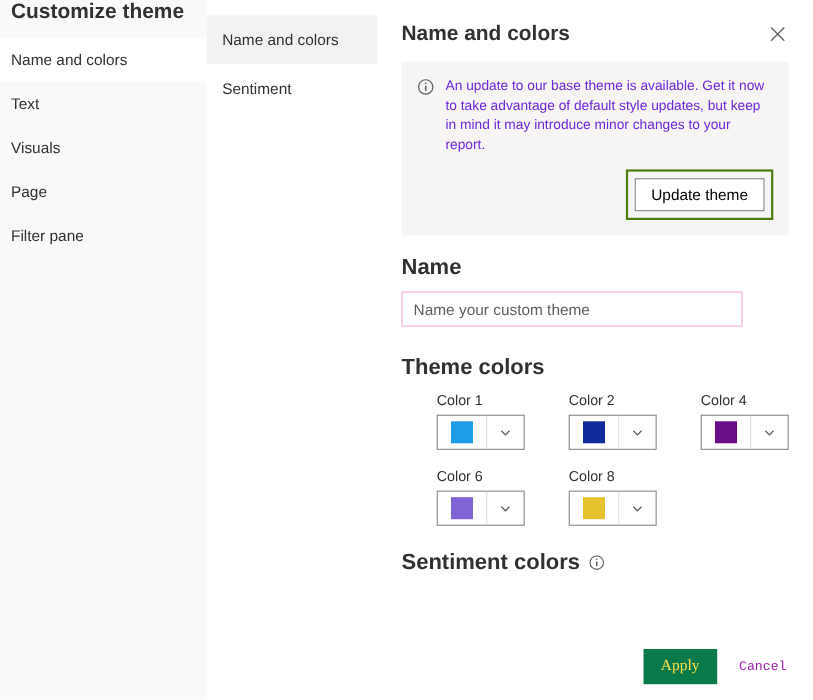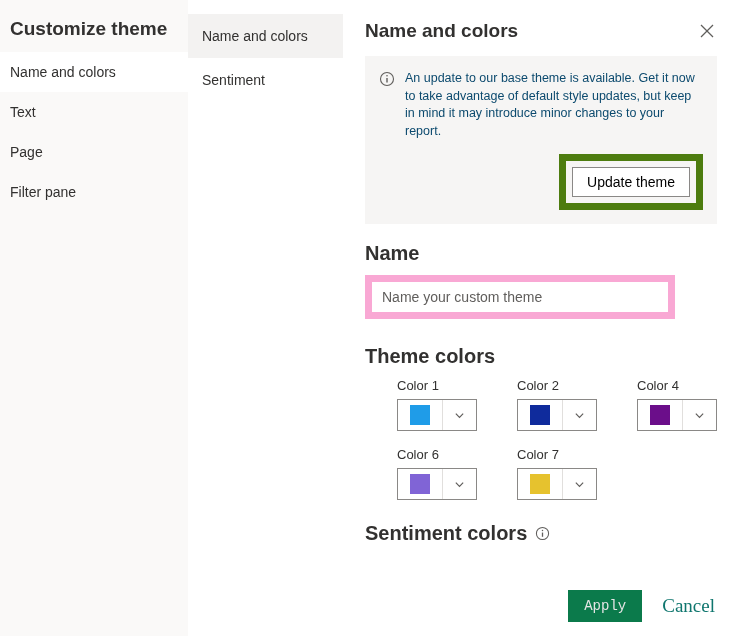--- a/index.html
+++ b/index.html
@@ -9,21 +9,21 @@
   color: #323130;
   width: 739px;
   height: 636px;
   display: flex;
   background: #fff;
   overflow: hidden;
 }
 .left-nav {
   width: 194px;
   background: #faf9f8;
-  padding-top: 18px;
+  padding-top: 0;
 }
 .left-nav h1 {
   font-size: 19px;
   font-weight: 600;
   padding: 0 12px 12px 10px;
 }
 .left-nav .item {
   padding: 12px 12px 12px 10px;
   cursor: pointer;
   font-size: 14px;
@@ -83,29 +83,29 @@
 }
 .info-icon {
   flex-shrink: 0;
   width: 16px;
   height: 16px;
   margin-top: 1px;
 }
 .info-text {
   font-size: 12.5px;
   line-height: 1.4;
-  color: #0c4a6e;
+  color: #6d28d9;
 }
 .update-wrap {
   display: flex;
   justify-content: flex-end;
   margin-top: 14px;
 }
 .highlight-box {
-  border: 7px solid #4d7c0f;
+  border: 2px solid #4d7c0f;
   padding: 6px;
   display: inline-block;
 }
 .update-btn {
   background: #fff;
   border: 1px solid #8a8886;
   padding: 6px 14px;
   font-size: 14px;
   cursor: pointer;
   font-family: inherit;
@@ -114,21 +114,21 @@
   font-size: 20px;
   font-weight: 600;
   margin: 4px 0 10px 0;
   display: flex;
   align-items: center;
   gap: 8px;
 }
 .name-input {
   width: 310px;
   padding: 7px 10px;
-  border: 7px solid #f9a8d4;
+  border: 1px solid #f9a8d4;
   font-size: 14px;
   font-family: inherit;
   margin-bottom: 22px;
 }
 .name-input::placeholder { color: #605e5c; }
 .color-grid {
   display: grid;
   grid-template-columns: repeat(3, 80px);
   column-gap: 40px;
   row-gap: 16px;
@@ -167,45 +167,46 @@
 }
 .footer {
   display: flex;
   justify-content: flex-end;
   gap: 20px;
   padding: 14px 24px 14px 24px;
   align-items: center;
 }
 .btn-apply {
   background: #0b7a4b;
-  color: #e5e5e5;
+  color: #fde047;
   border: none;
   padding: 8px 16px;
   font-size: 14px;
-  font-family: Liberation Mono, monospace;
+  font-family: Liberation Serif, serif;
   cursor: pointer;
 }
 .btn-cancel {
   background: none;
   border: none;
-  font-size: 19px;
-  font-family: Liberation Serif, serif;
-  cursor: pointer;
-  color: #0f766e;
+  font-size: 12px;
+  font-family: Liberation Mono, monospace;
+  cursor: pointer;
+  color: #a21caf;
 }
 svg { display: block; }
 </style>
 </head>
 <body>
 
 <nav class="left-nav">
   <h1>Customize theme</h1>
   <div id="left-nav-items">
       <div class="item selected">Name and colors</div>
       <div class="item">Text</div>
+      <div class="item">Visuals</div>
       <div class="item">Page</div>
       <div class="item">Filter pane</div>
     </div>
 </nav>
 
 <nav class="sub-nav">
   <div id="sub-nav-items">
       <div class="item selected">Name and colors</div>
       <div class="item">Sentiment</div>
     </div>
@@ -293,21 +294,21 @@
               <div class="swatch" style="background: rgb(128, 100, 214);"></div>
             </div>
             <div class="chev-wrap">
               <svg viewBox="0 0 12 12" width="11" height="11" stroke="#605e5c" stroke-width="1.3" fill="none">
                 <polyline points="2,4 6,8 10,4"></polyline>
               </svg>
             </div>
           </div>
         </div>
         <div class="color-cell">
-          <div class="color-label">Color 7</div>
+          <div class="color-label">Color 8</div>
           <div class="color-picker">
             <div class="swatch-wrap">
               <div class="swatch" style="background: rgb(230, 194, 46);"></div>
             </div>
             <div class="chev-wrap">
               <svg viewBox="0 0 12 12" width="11" height="11" stroke="#605e5c" stroke-width="1.3" fill="none">
                 <polyline points="2,4 6,8 10,4"></polyline>
               </svg>
             </div>
           </div>

